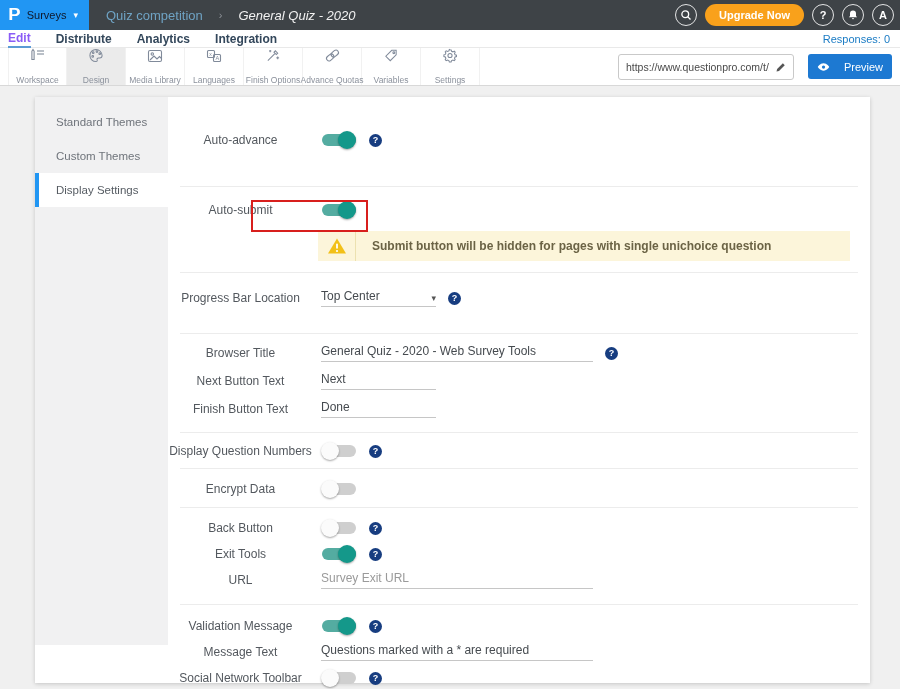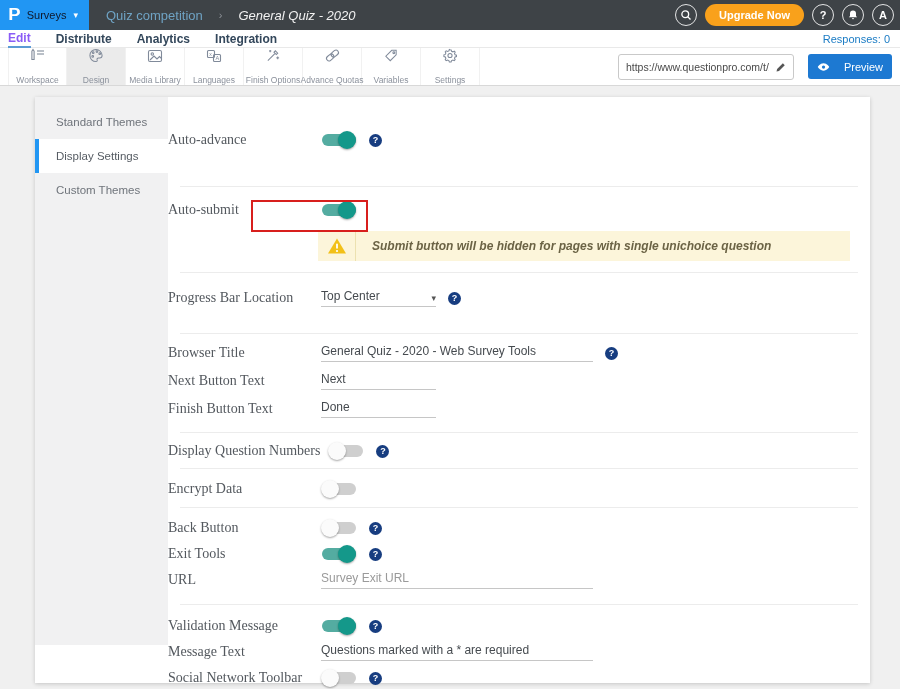--- a/index.html
+++ b/index.html
@@ -43,41 +43,41 @@
   .card { width:835px; height:586px; margin-left:35px; background:#fff; box-shadow:0 1px 4px rgba(0,0,0,.18); display:flex; }
   .sidebar { flex:0 0 133px; }
   .sidebar-bg { background:#f1f1f2; height:548px; padding-top:8px; }
   .side-item { height:34px; display:flex; align-items:center; padding-left:17px; font-size:11.5px; color:#6f747b; cursor:pointer; border-left:4px solid transparent; }
   .side-item.active { background:#fff; border-left:4px solid #2196f3; color:#565c63; }
 
   .main { flex:1; position:relative; font-size:12px; }
   .section { position:relative; }
   .section.hr:after { content:""; position:absolute; left:12px; right:12px; bottom:0; height:1px; background:#ececec; }
   .row { display:flex; align-items:center; height:26px; }
-  .lbl { flex:0 0 145px; text-align:left; font-size:14px; color:#53585e; white-space:nowrap;font-family:Liberation Serif, serif; }
+  .lbl { flex:0 0 145px; text-align:center; font-size:12px; color:#53585e; white-space:nowrap; }
   .ctrl { margin-left:8px; display:flex; align-items:center; }
 
   
   .toggle { position:relative; width:36px; height:20px; cursor:pointer; flex:0 0 36px; }
   .toggle .track { position:absolute; left:1px; top:4px; width:34px; height:12px; border-radius:6px; background:#cfcfcf; }
   .toggle .knob { position:absolute; top:1px; left:0; width:18px; height:18px; border-radius:50%; background:#fbfbfb; box-shadow:0 1px 2px rgba(0,0,0,.35); }
   .toggle.on .track { background:#54aca1; }
   .toggle.on .knob { left:17px; background:#14988a; }
 
   .help { width:13px; height:13px; border-radius:50%; background:#173d80; color:#fff; font-size:9px; font-weight:bold; display:flex; align-items:center; justify-content:center; margin-left:12px; cursor:pointer; }
 
   .uline { border-bottom:1px solid #c6c6c6; display:flex; align-items:flex-end; padding-bottom:3px; }
   .uline.short { width:115px; }
   .uline.long { width:272px; }
   .val { font-size:12px; color:#454a4f; white-space:nowrap; }
   .ph { font-size:12px; color:#9a9a9a; white-space:nowrap; }
   .dd-caret { margin-left:auto; font-size:9px; color:#555; }
 
   
-  .warnbox { margin:6px 0 0 150px; width:532px; height:30px; background:#fcf5da; display:flex; align-items:stretch;font-style:italic; }
+  .warnbox { margin:6px 0 0 150px; width:532px; height:30px; background:#fcf5da; display:flex; align-items:stretch; }
   .warn-ic { flex:0 0 38px; display:flex; align-items:center; justify-content:center; border-right:1px solid #ece1b0; }
   .warn-text { display:flex; align-items:center; padding-left:16px; font-size:12px; font-weight:bold; color:#6b6345; }
 
   
   .anno-box { position:absolute; left:83px; top:5px; width:117px; height:32px; border:2px solid #d81f1d; pointer-events:none; }
 
   
   .secA { height:58px; } .secA .row { margin-top:32px; height:22px; }
   .secB { height:78px; } .secB .row { margin-top:8px; height:30px; }
   .secC { height:49px; } .secC .row { margin-top:12px; }
@@ -220,22 +220,22 @@
     </button>
   </div>
 </div>
 
 <div class="page">
   <div class="card">
 
     <div class="sidebar">
       <div class="sidebar-bg">
         <div class="side-item">Standard Themes</div>
+        <div class="side-item">Custom Themes</div>
         <div class="side-item active">Display Settings</div>
-        <div class="side-item">Custom Themes</div>
       </div>
     </div>
 
     <div class="main">
 
       <div class="section secA hr">
         <div class="row">
           <span class="lbl">Auto-advance</span>
           <span class="ctrl">
               <span class="toggle on">

